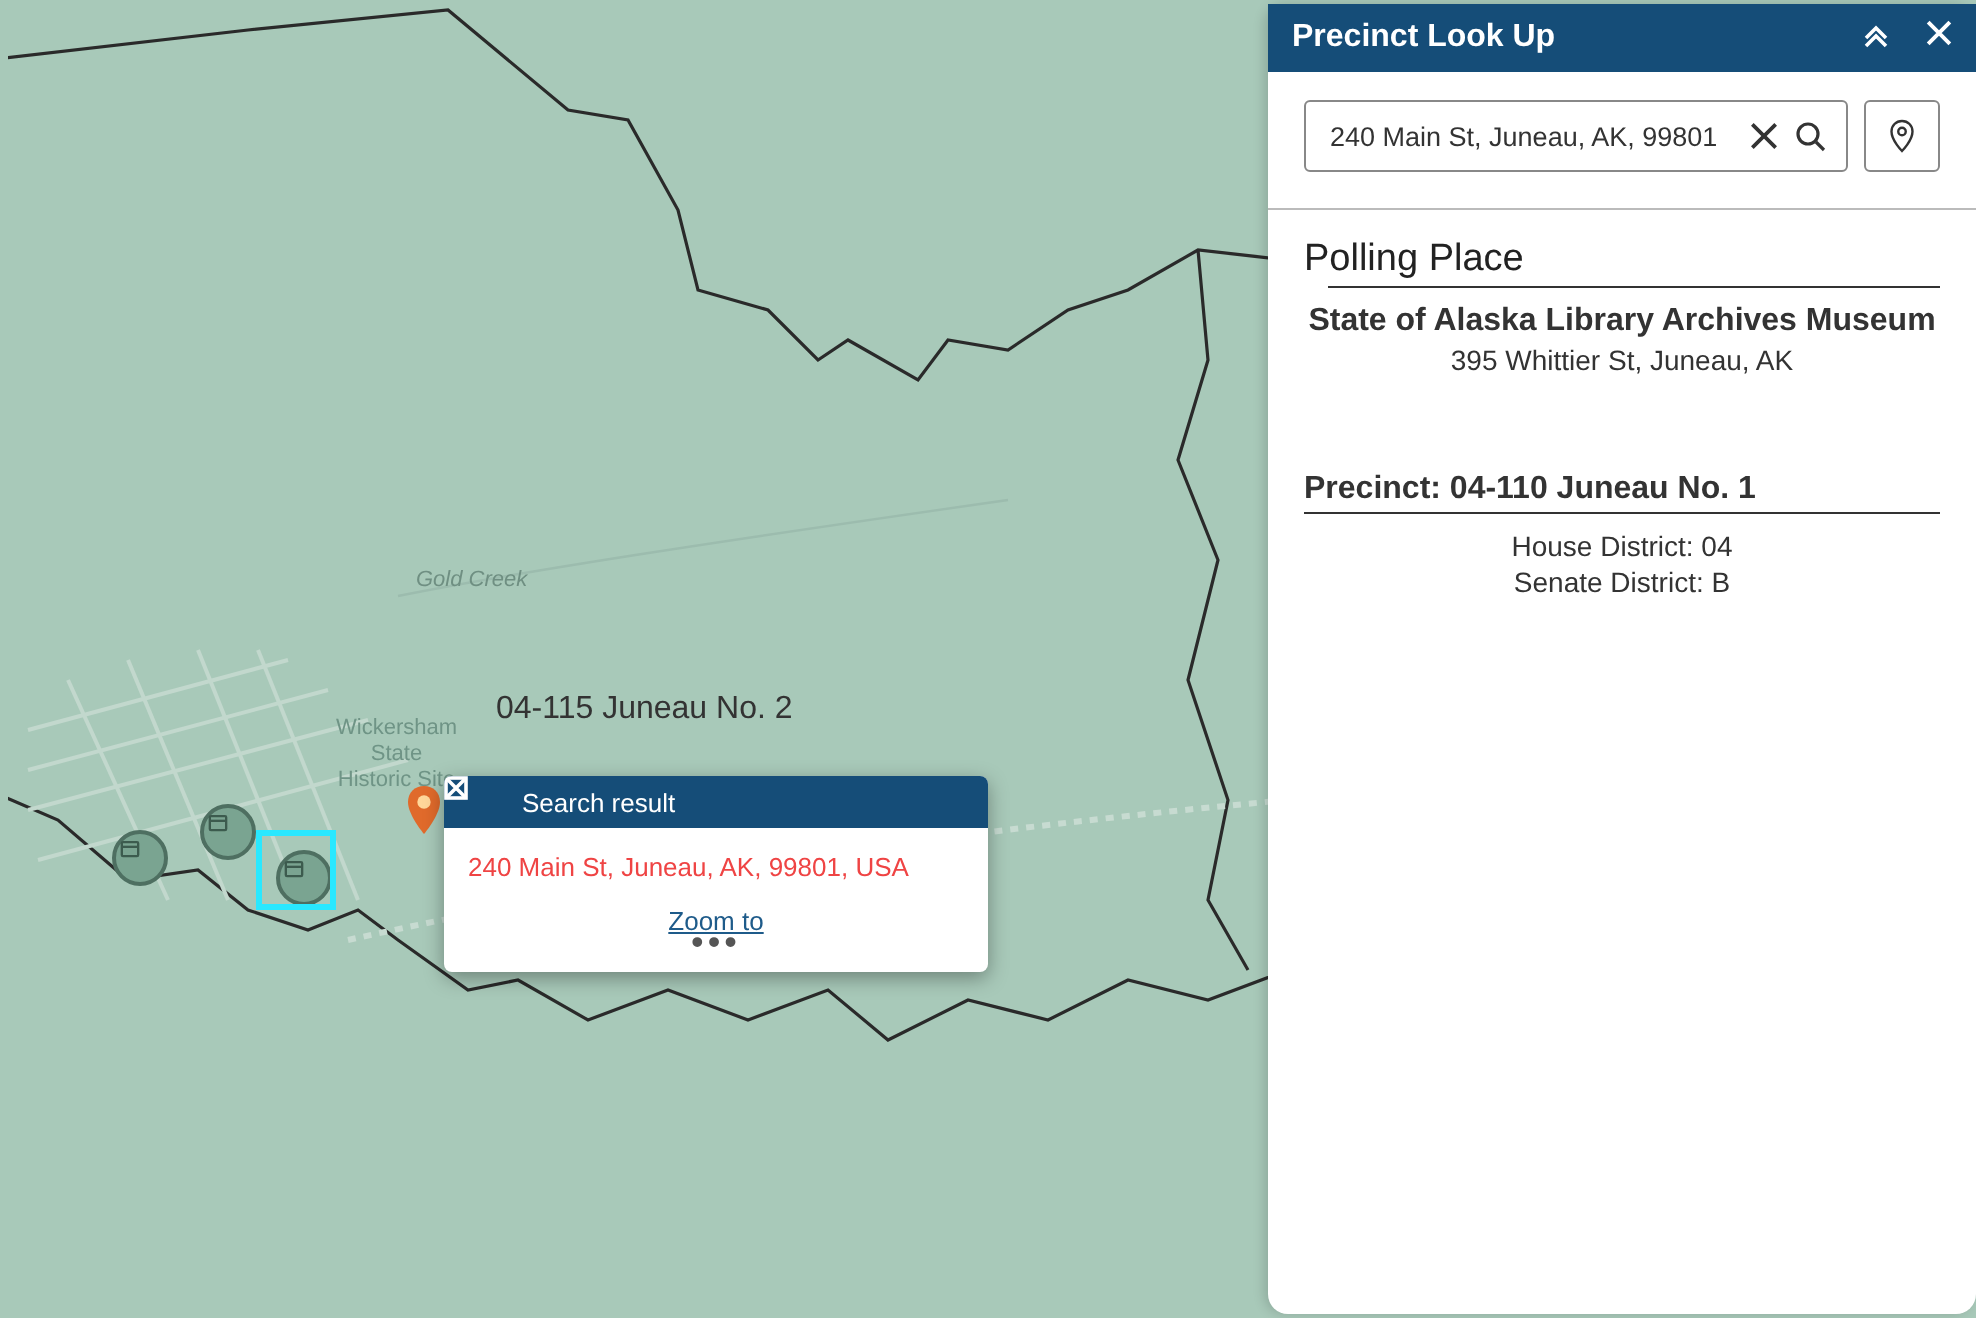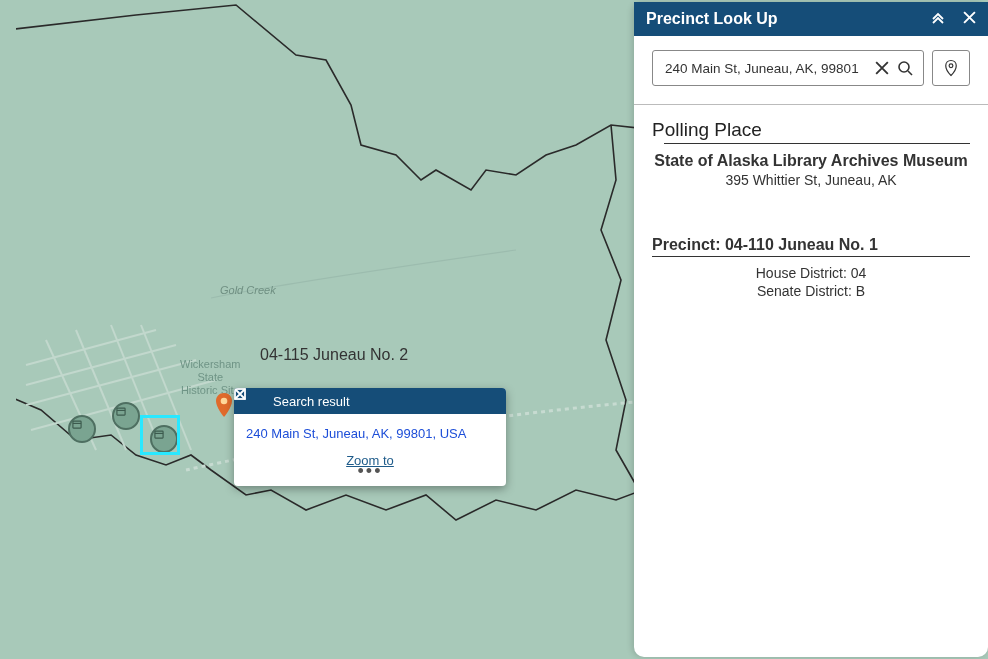--- a/index.html
+++ b/index.html
@@ -1,34 +1,34 @@
 <!DOCTYPE html>
 <html><head>
 <meta charset="utf-8">
 <style>
   html,body{margin:0;padding:0;width:988px;height:659px;font-family:Arial,Helvetica,sans-serif;overflow:hidden;background:#a8c9b9;}
-  .map-area{position:absolute;left:16px;top:0;width:630px;height:659px;background:#a8c9b9;}
+  .map-area{position:absolute;left:4px;top:0;width:630px;height:659px;background:#a8c9b9;}
   .map-area svg{position:absolute;left:0;top:0;}
   .district-text{position:absolute;left:244px;top:310px;color:#333;font-size:16px;margin-top:36px;}
   .creek-text{position:absolute;left:204px;top:284px;color:#6f8f82;font-style:italic;font-size:11px;}
   .site-text{position:absolute;left:164px;top:358px;color:#6f9486;font-size:11px;text-align:center;line-height:1.2;}
   .marker{position:absolute;width:24px;height:24px;border-radius:50%;background:#7aa491;border:2px solid #4e6f61;display:flex;align-items:center;justify-content:center;}
   .marker svg{width:14px;height:14px;}
   .marker1{left:52px;top:415px;}
   .marker2{left:96px;top:402px;}
   .marker3{left:134px;top:425px;}
   .marker3-box{position:absolute;left:124px;top:415px;width:40px;height:40px;border:3px solid #29e8ff;box-sizing:border-box;pointer-events:none;}
   .pin{position:absolute;left:200px;top:393px;}
   .pin svg{width:16px;height:24px;}
 
   .popup{position:absolute;left:218px;top:388px;width:272px;background:#fff;border-radius:4px;box-shadow:0 3px 10px rgba(0,0,0,.35);overflow:hidden;}
   .popup-header{background:#154d78;color:#fff;height:26px;display:flex;align-items:center;padding:0 8px;font-size:13px;justify-content:space-between;}
   .popup-title{flex:1;margin-left:31px;}
   .popup-icons{display:flex;gap:10px;align-items:center;}
-  .popup-body{padding:12px 12px 4px 12px;color:#1d4ed8;font-size:13px;}
+  .popup-body{padding:12px 12px 4px 12px;color:#ef4444;font-size:13px;}
   .popup-footer{display:flex;justify-content:space-between;align-items:center;padding:8px 12px 12px 12px;flex-direction:column;}
   .zoom-link{color:#1e5b8a;font-size:13px;text-decoration:underline;cursor:pointer;}
   .dots{color:#555;font-size:18px;letter-spacing:2px;cursor:pointer;line-height:6px;}
 
   .panel{position:absolute;right:0;top:2px;width:354px;height:655px;background:#fff;box-shadow:-2px 0 6px rgba(0,0,0,.15);display:flex;flex-direction:column;border-radius:10px;}
   .panel-header{background:#154d78;color:#fff;height:34px;display:flex;align-items:center;justify-content:space-between;padding:0 12px;font-size:16px;font-weight:600;}
   .panel-header-icons{display:flex;gap:18px;align-items:center;}
   .panel-content{padding:14px 18px;color:#333;}
   .search-label{font-size:13px;color:#333;margin-bottom:8px;}
   .search-row{display:flex;gap:8px;align-items:stretch;}

